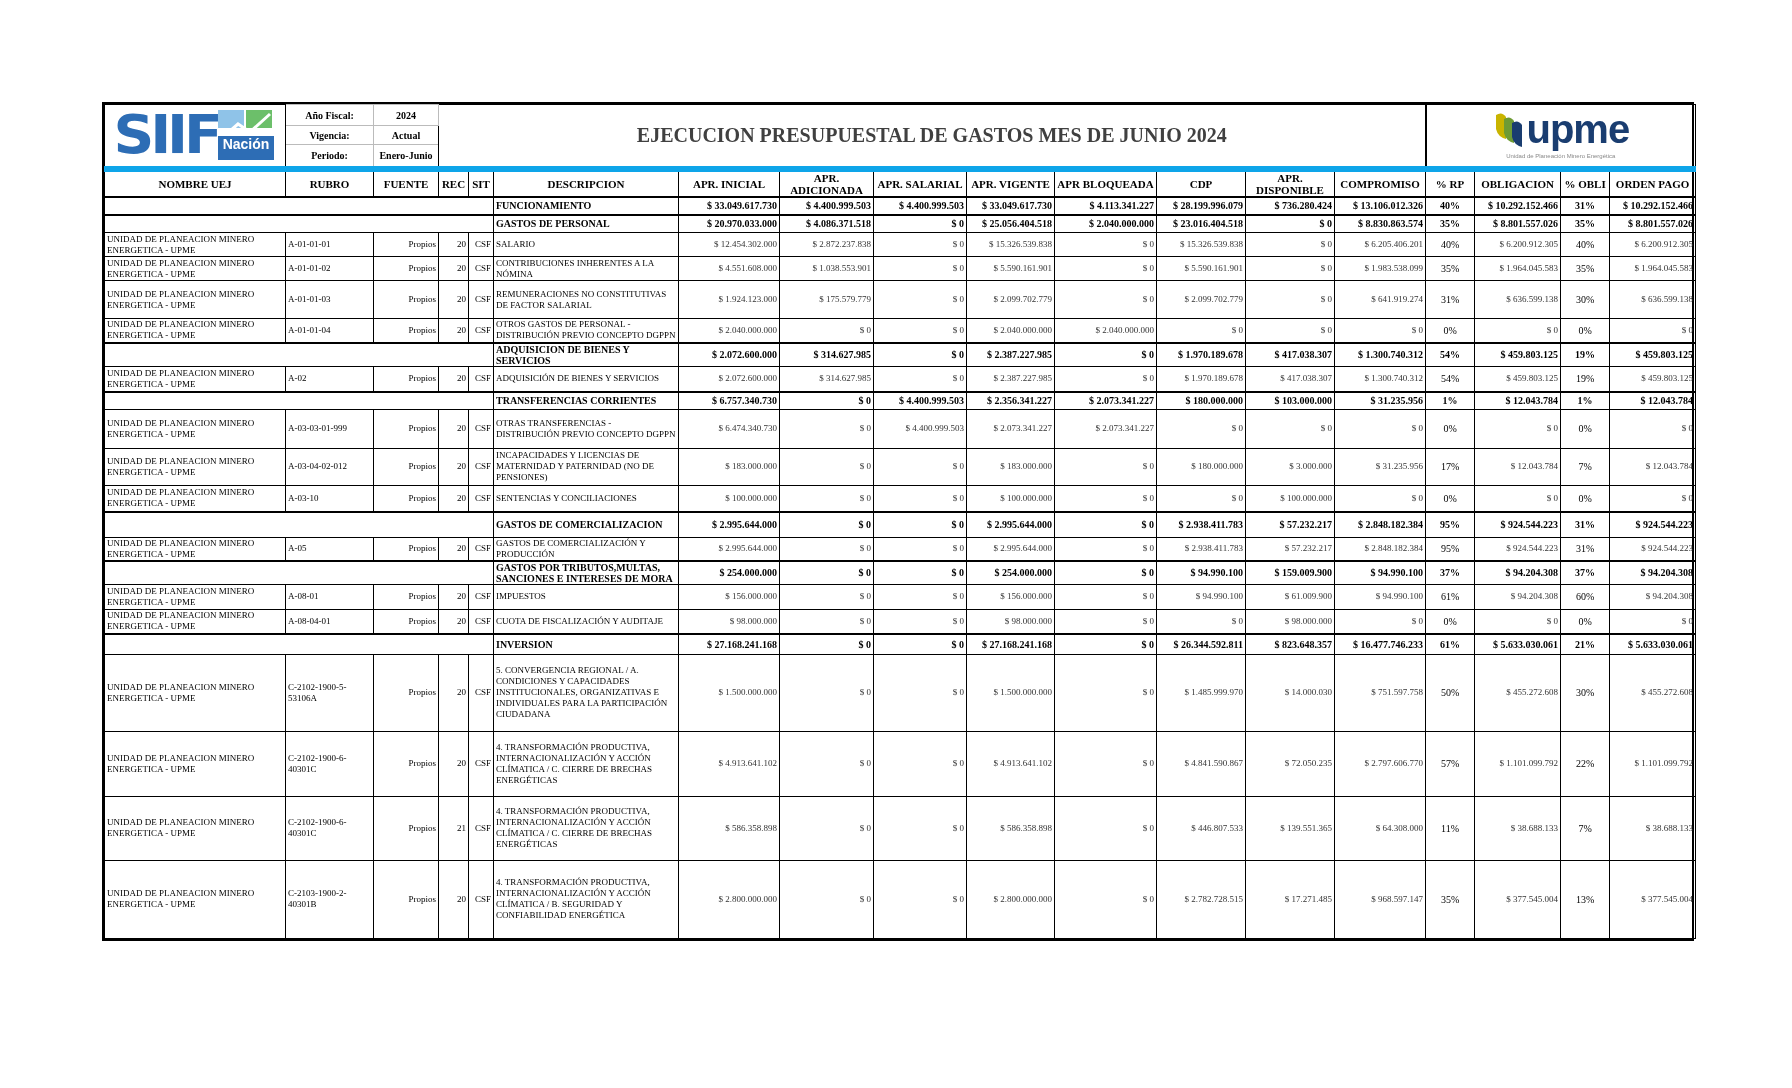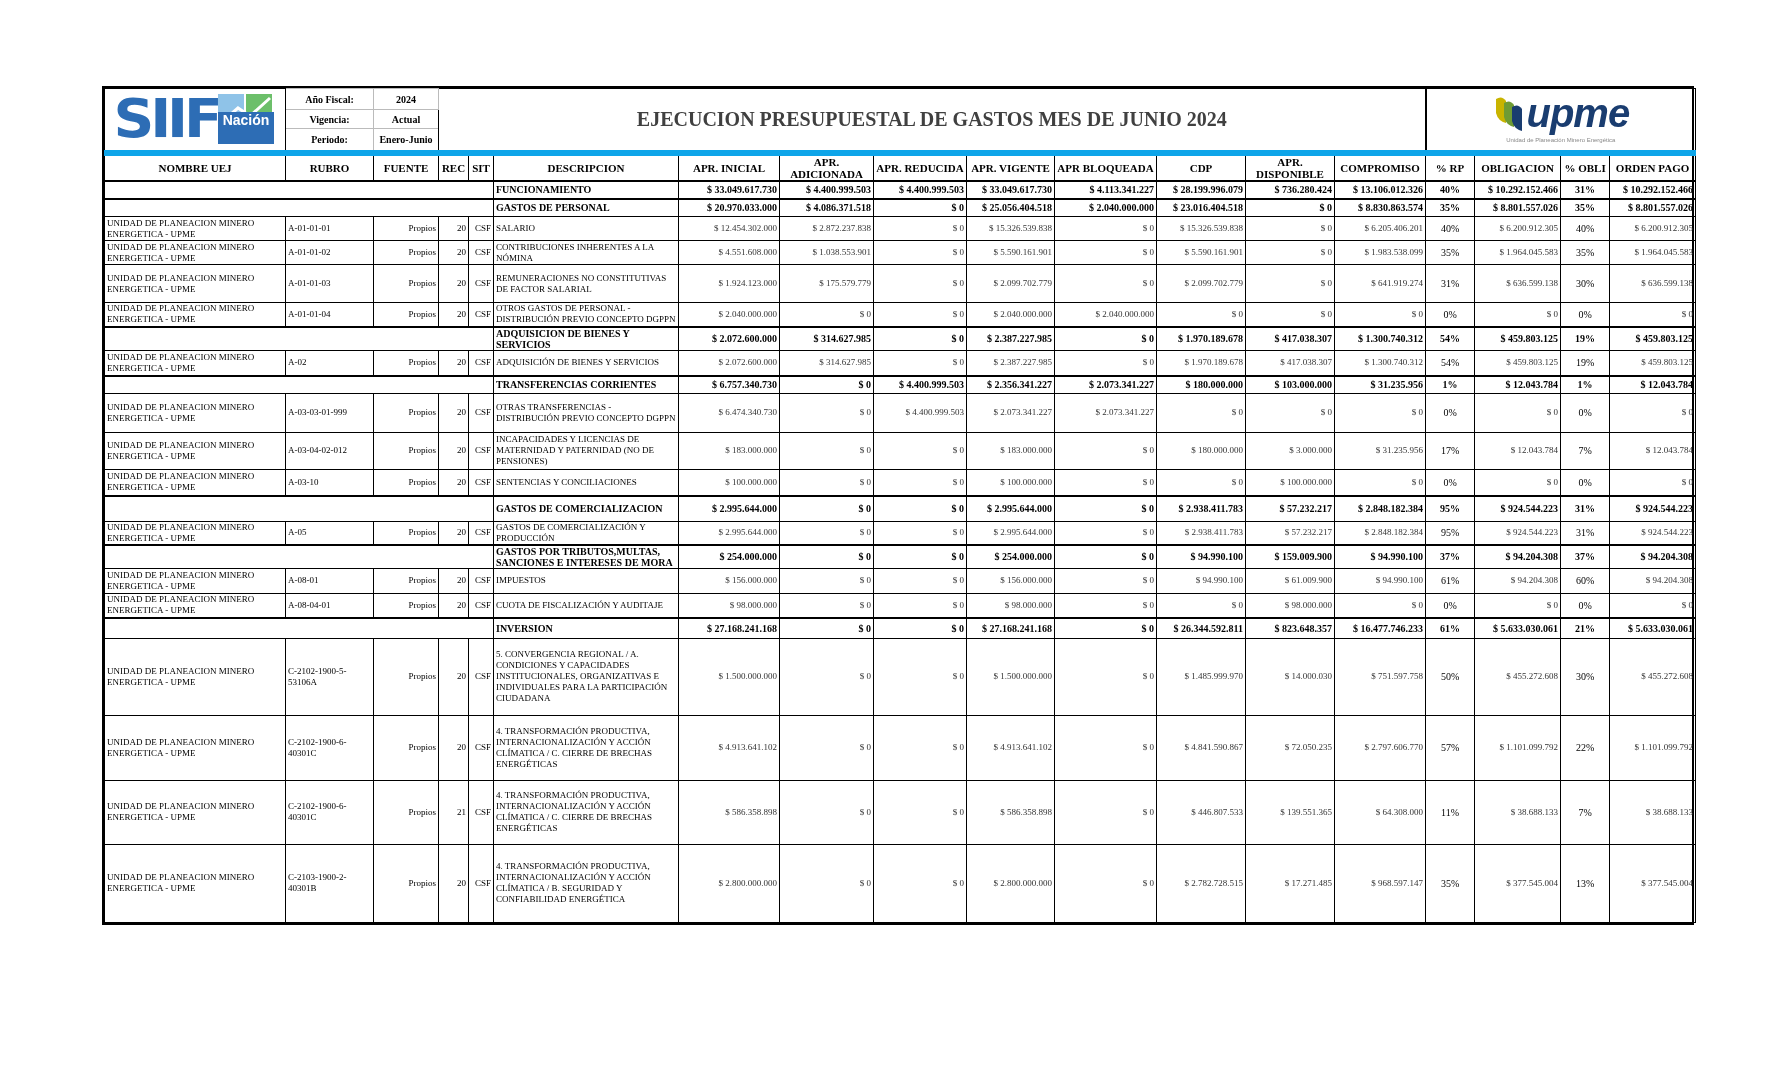--- a/index.html
+++ b/index.html
@@ -1,36 +1,36 @@
 <!DOCTYPE html>
 <html><head>
 <meta charset="utf-8">
 <style>
   html,body{margin:0;padding:0;background:#fff;}
   body{width:1792px;height:1088px;position:relative;overflow:hidden;font-family:"Liberation Serif","DejaVu Serif",serif;color:#000;}
-  #sheet{position:absolute;left:102px;top:86px;width:1592px;border:2px solid #000;box-sizing:border-box;}
+  #sheet{position:absolute;left:102px;top:102px;width:1592px;border:2px solid #000;box-sizing:border-box;}
   table{border-collapse:collapse;table-layout:fixed;width:1588px;}
   td,th{border:1px solid #000;padding:0 2px;overflow:hidden;font-size:9px;line-height:11px;vertical-align:middle;}
   th{font-weight:bold;font-size:11px;line-height:12px;text-align:center;border-bottom:2px solid #000;border-top:6px solid #0ea5e9;}
   .num{text-align:right;color:#333;font-size:9px;white-space:nowrap;}
   .sub td{font-weight:bold;}
   .sub .num{color:#000;font-size:10px;}
   .pct{text-align:center;font-size:10px;}
   .c{text-align:right;}
   .desc{font-size:9px;line-height:11px;}
   .sub .desc{font-size:10px;}
   .uej{font-size:9px;line-height:11px;}
   .logo-siif{display:flex;align-items:center;justify-content:center;height:100%;}
   .siif-text{font-family:"DejaVu Sans","Liberation Sans",sans-serif;font-weight:900;font-size:54px;letter-spacing:-4px;color:#2d6db5;transform:scaleX(1.05);line-height:50px;}
   .siif-box{position:relative;width:56px;height:50px;margin-left:2px;}
   .siif-box .sq{position:absolute;width:26px;height:18px;}
-  .nacion{position:absolute;bottom:0;left:0;width:56px;height:32px;background:#2d6db5;color:#fff;font-family:"Liberation Sans",sans-serif;font-weight:bold;font-size:14px;line-height:16px;text-align:center;}
+  .nacion{position:absolute;bottom:0;left:0;width:56px;height:24px;background:#2d6db5;color:#fff;font-family:"Liberation Sans",sans-serif;font-weight:bold;font-size:14px;line-height:16px;text-align:center;}
   .title{color:#404040;font-weight:bold;font-size:20px;text-align:center;letter-spacing:0px;}
   .upme{display:flex;align-items:center;justify-content:center;flex-direction:column;height:100%;}
-  .upme-word{font-family:"Liberation Sans",sans-serif;font-weight:bold;font-size:40px;color:#1a3d70;line-height:36px;letter-spacing:-1px;font-style:italic;}
+  .upme-word{font-family:"Liberation Sans",sans-serif;font-weight:bold;font-size:40px;color:#1a3d70;line-height:36px;letter-spacing:-1px;}
   .upme-sub{font-family:"Liberation Sans",sans-serif;font-size:6px;color:#888;margin-top:2px;}
   .tk{border-top:2px solid #000;}
 </style>
 </head>
 <body>
 
 <div id="sheet">
   <table>
     <colgroup>
       <col style="width:181px">
@@ -94,21 +94,21 @@
       </tr>
       <tr id="colhead" style="height:26px">
           <th>NOMBRE UEJ</th>
           <th>RUBRO</th>
           <th>FUENTE</th>
           <th>REC</th>
           <th>SIT</th>
           <th>DESCRIPCION</th>
           <th>APR. INICIAL</th>
           <th>APR. ADICIONADA</th>
-          <th>APR. REDUCIDA</th>
+          <th>APR. SALARIAL</th>
           <th>APR. VIGENTE</th>
           <th>APR BLOQUEADA</th>
           <th>CDP</th>
           <th>APR. DISPONIBLE</th>
           <th>COMPROMISO</th>
           <th>% RP</th>
           <th>OBLIGACION</th>
           <th>% OBLI</th>
           <th>ORDEN PAGO</th>
         </tr>

